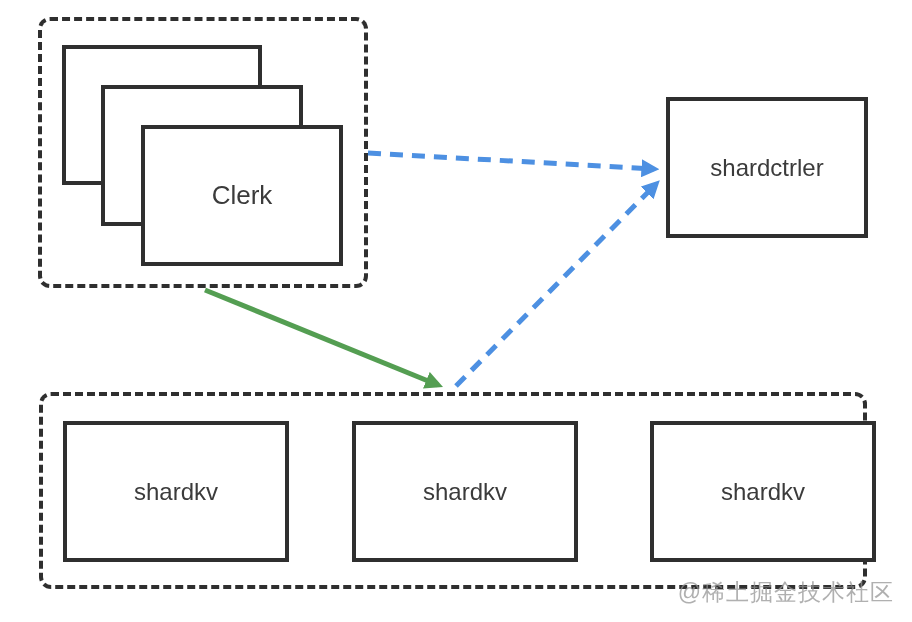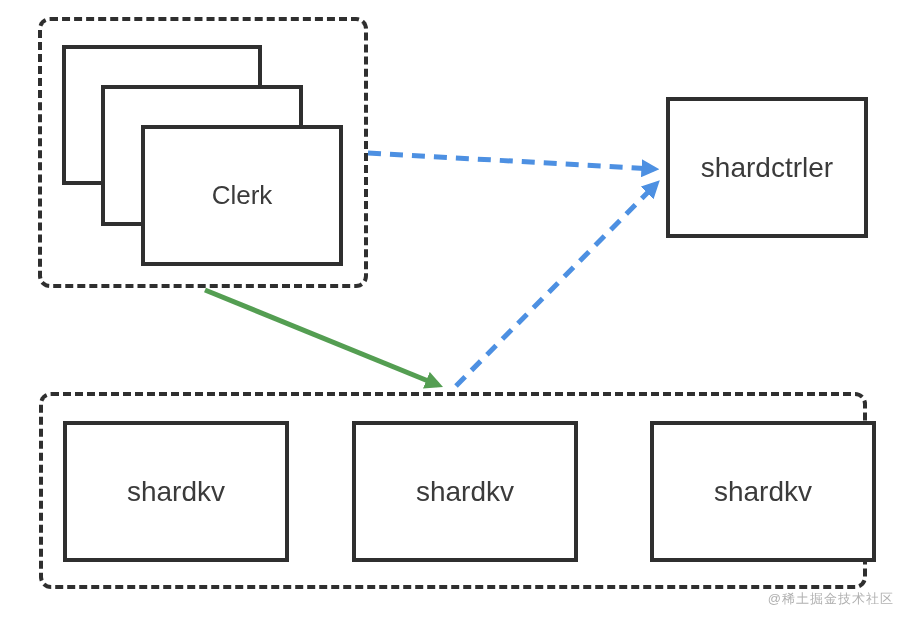--- a/index.html
+++ b/index.html
@@ -33,21 +33,21 @@
   }
   .node {
     position: absolute;
     box-sizing: border-box;
     border: 4px solid #2f2f2f;
     background: #ffffff;
     display: flex;
     align-items: center;
     justify-content: center;
     color: #3b3b3b;
-    font-size: 28px;
+    font-size: 24px;
   }
   .stack-back   { left: 20px;  top: 24px;  width: 200px; height: 140px; }
   .stack-middle { left: 59px;  top: 64px;  width: 202px; height: 141px; }
   .stack-front  { left: 99px;  top: 104px; width: 202px; height: 141px; font-size: 26px; }
   .shardctrler-node {
     left: 666px; top: 97px;
     width: 202px; height: 141px;
   }
   .kv-node { width: 226px; height: 141px; top: 25px; }
   .kv-1 { left: 20px; }
@@ -57,21 +57,21 @@
     position: absolute;
     left: 0; top: 0;
     width: 912px; height: 622px;
     pointer-events: none;
     z-index: 5;
   }
   .watermark {
     position: absolute;
     right: 18px;
     bottom: 14px;
-    font-size: 13px;
+    font-size: 23px;
     letter-spacing: 1px;
     color: rgba(150, 150, 150, 0.75);
     z-index: 6;
     white-space: nowrap;
     margin-left: 32px;
   }
 </style>
 </head>
 <body>
 

